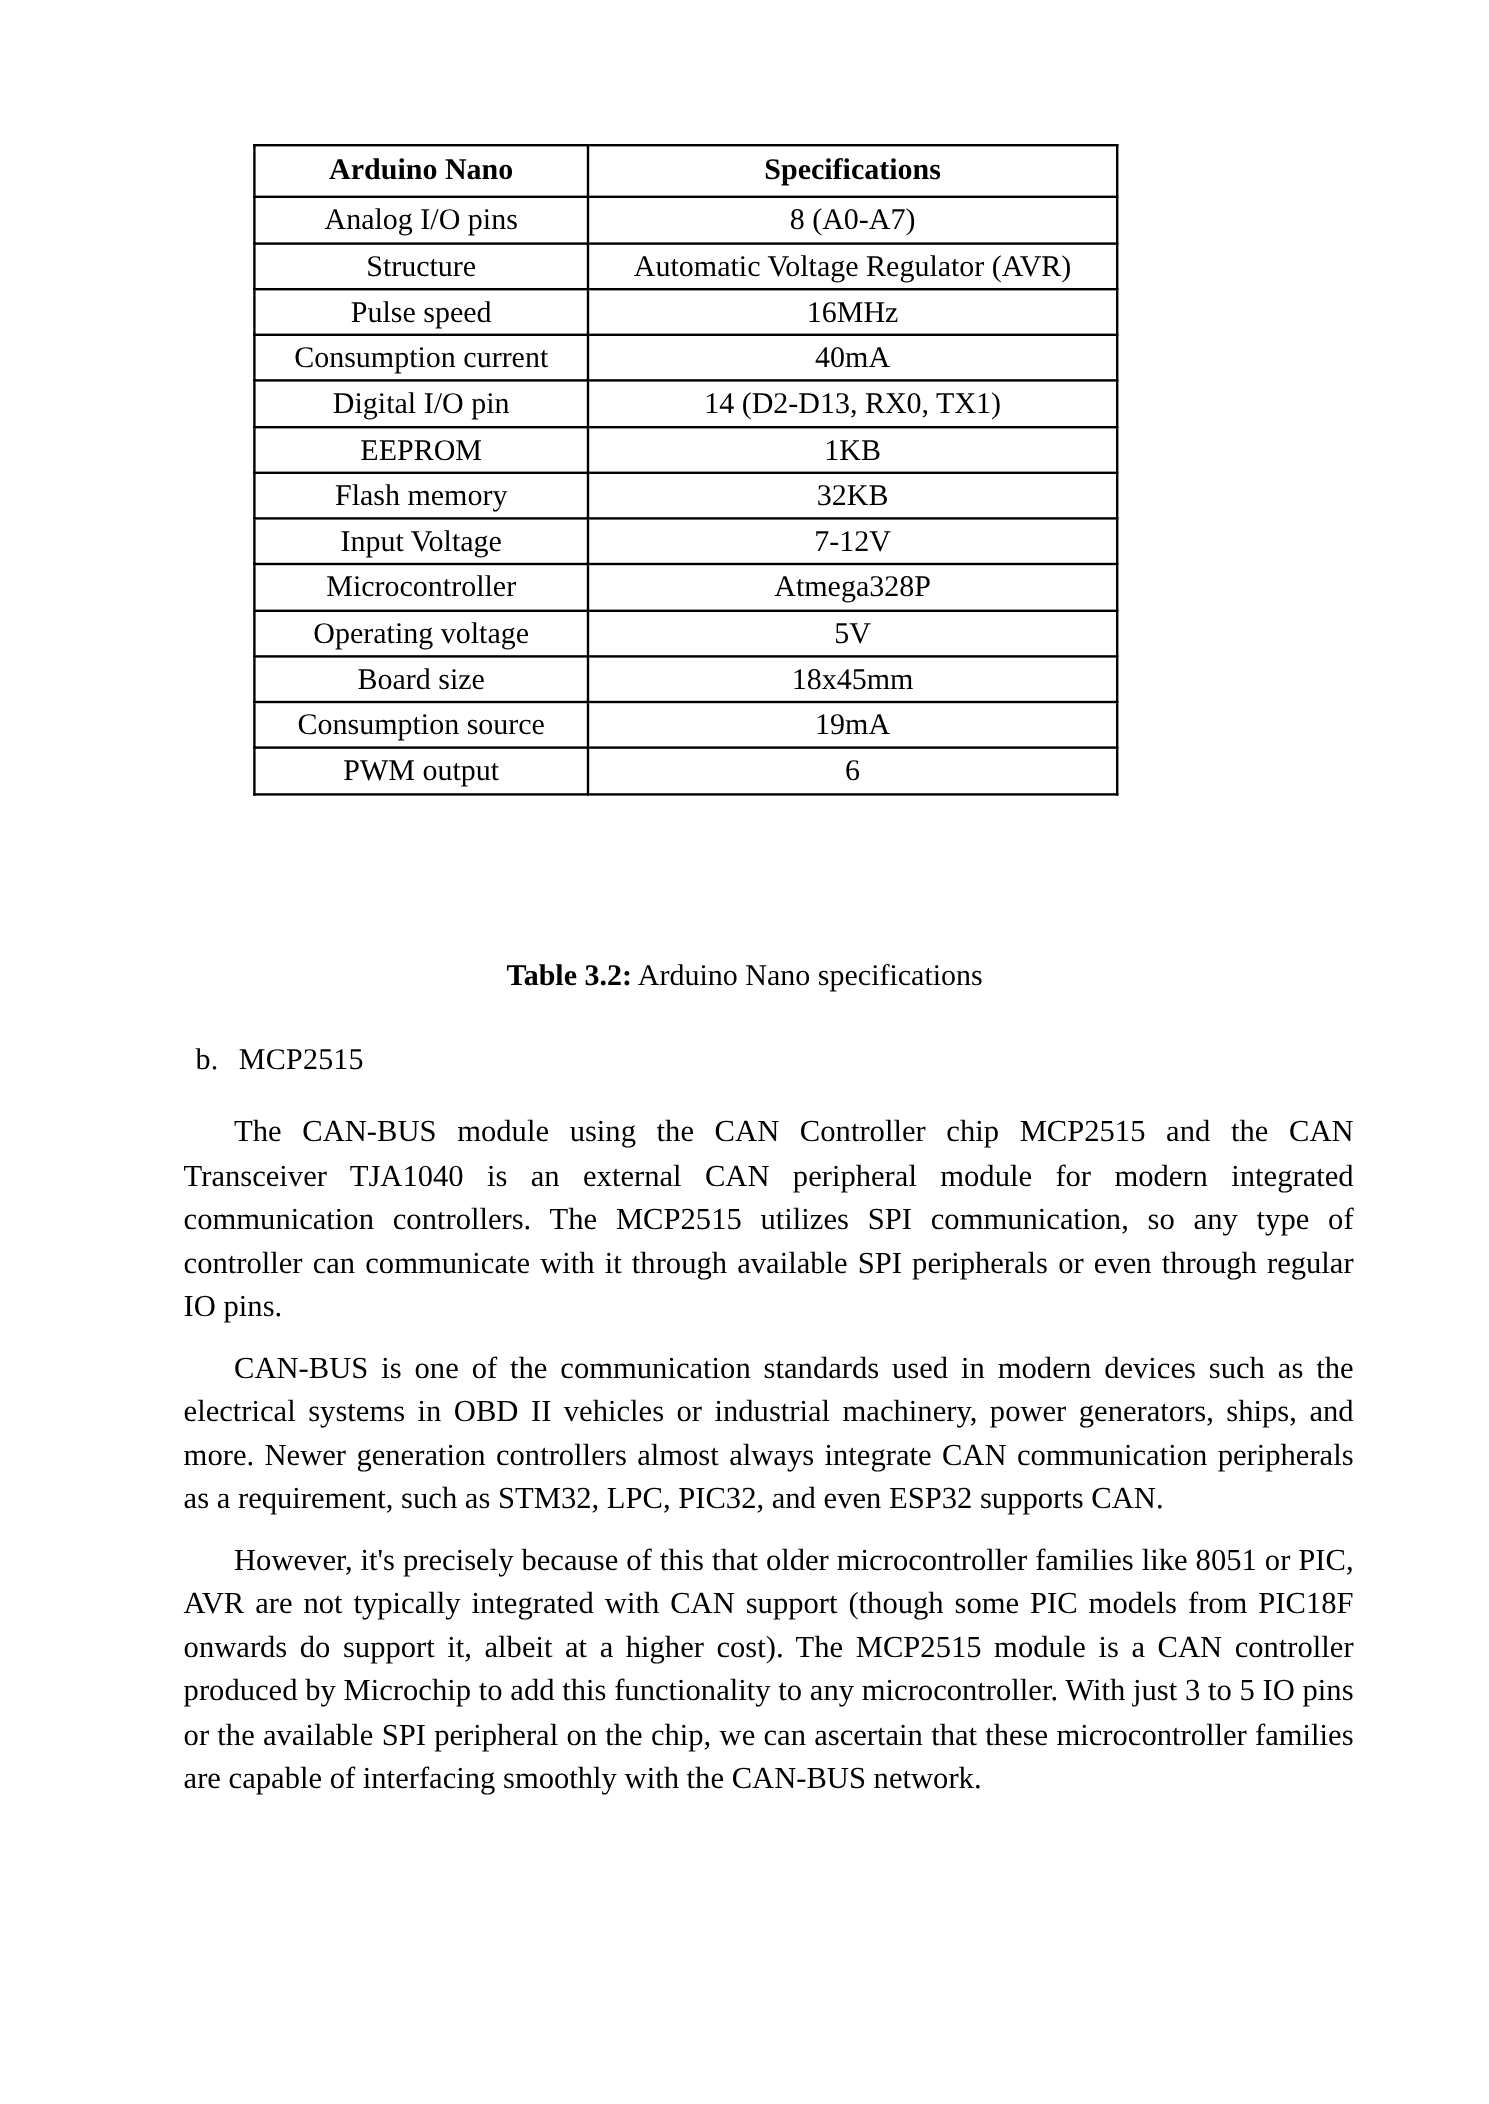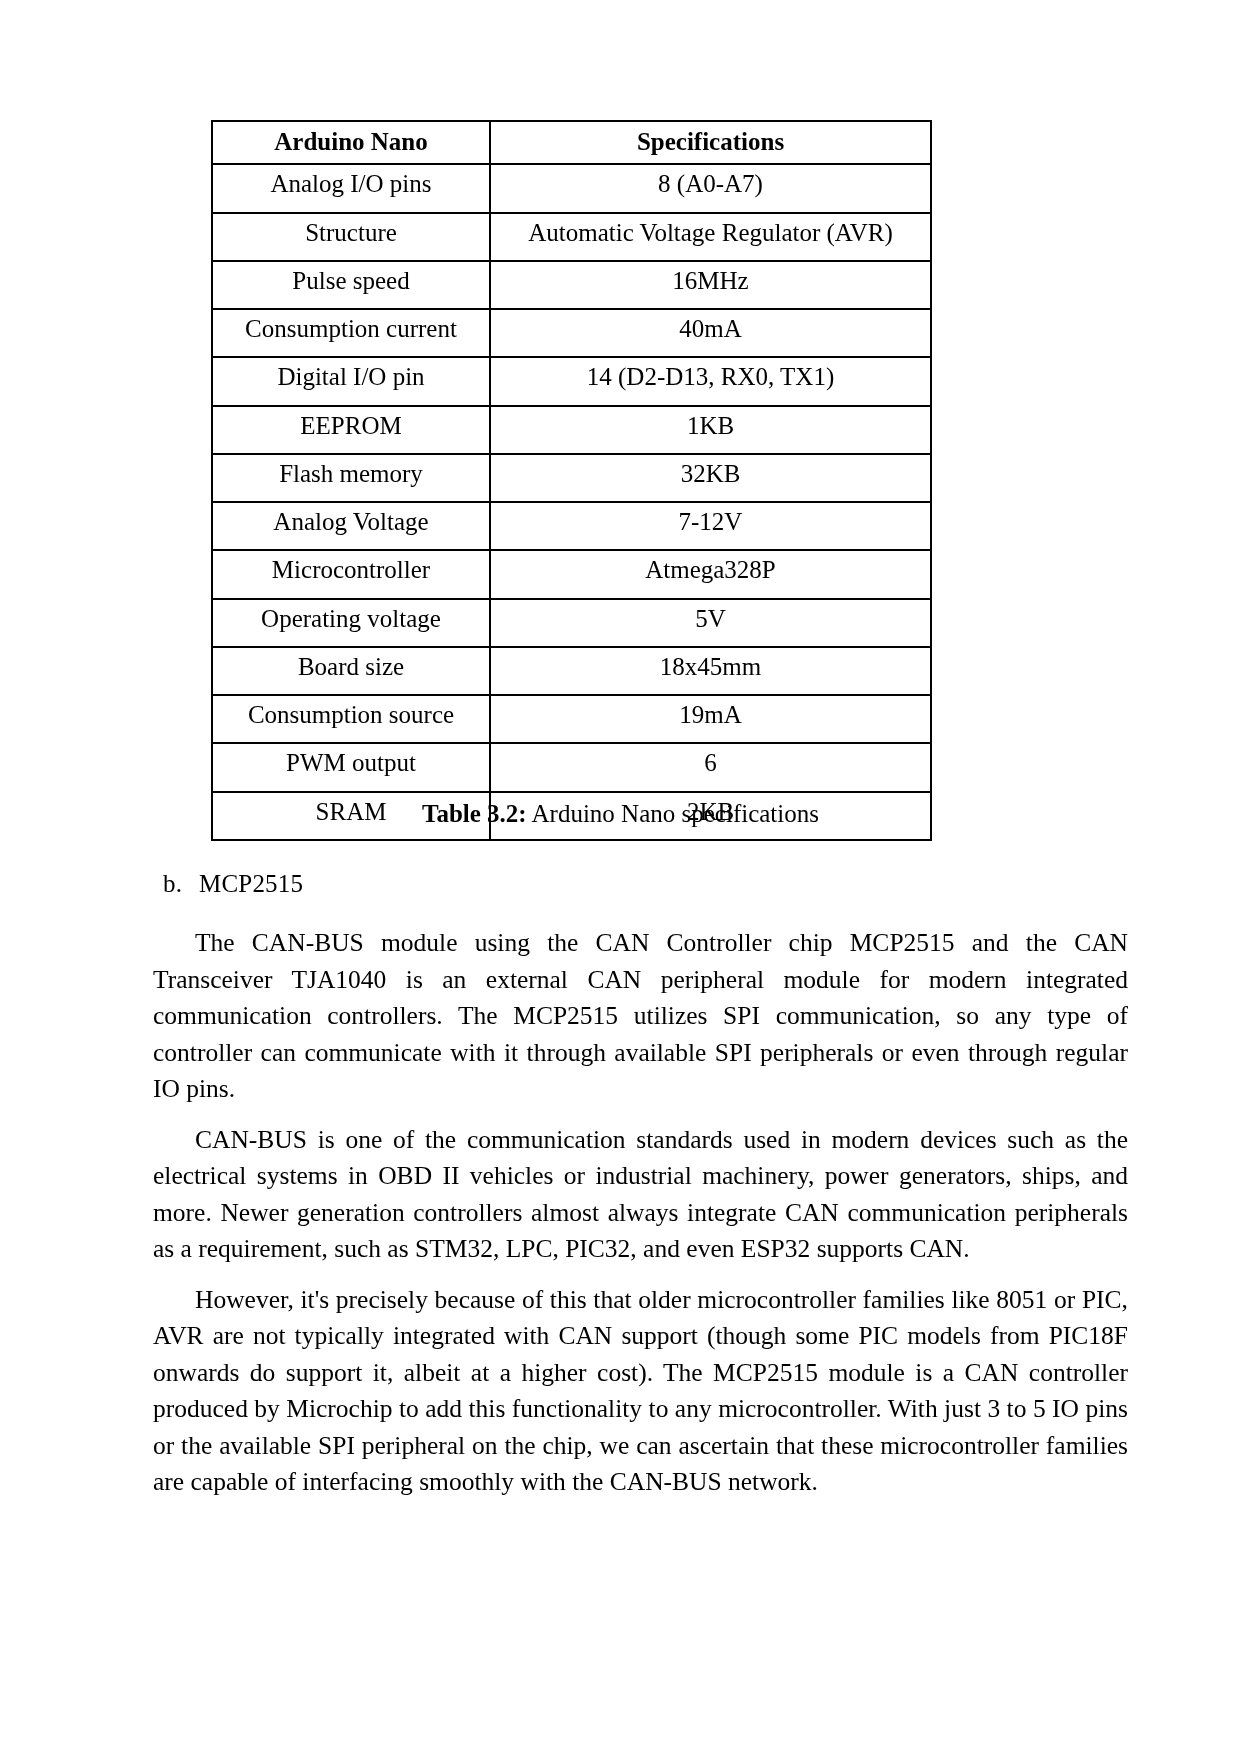--- a/index.html
+++ b/index.html
@@ -32,21 +32,21 @@
     border-collapse: collapse;
     width: 719px;
     table-layout: fixed;
   }
   table.spec-table td, table.spec-table th {
     border: 2px solid #000000;
     text-align: center;
     vertical-align: middle;
     font-size: 25px;
     line-height: 1.05;
-    padding: 6px 4px 14px 4px;
+    padding: 6px 4px 4px 4px;
     height: 26px;
     font-weight: normal;
     font-family: "Liberation Serif", "DejaVu Serif", serif;
   }
   table.spec-table th {
     font-weight: bold;
     font-size: 25px;
     padding: 7px 4px 8px 4px;
   }
   table.spec-table col.c1 { width: 278px; }
@@ -145,21 +145,21 @@
           </tr>
           <tr>
             <td>EEPROM</td>
             <td>1KB</td>
           </tr>
           <tr>
             <td>Flash memory</td>
             <td>32KB</td>
           </tr>
           <tr>
-            <td>Analog Voltage</td>
+            <td>Input Voltage</td>
             <td>7-12V</td>
           </tr>
           <tr>
             <td>Microcontroller</td>
             <td>Atmega328P</td>
           </tr>
           <tr>
             <td>Operating voltage</td>
             <td>5V</td>
           </tr>
@@ -167,24 +167,20 @@
             <td>Board size</td>
             <td>18x45mm</td>
           </tr>
           <tr>
             <td>Consumption source</td>
             <td>19mA</td>
           </tr>
           <tr>
             <td>PWM output</td>
             <td>6</td>
-          </tr>
-          <tr>
-            <td>SRAM</td>
-            <td>2KB</td>
           </tr>
         </tbody>
     </table>
   </div>
 
   <div class="table-caption">
     <span class="cap-label">Table 3.2:</span><span> Arduino Nano specifications</span>
   </div>
 
   <div class="section-heading">

